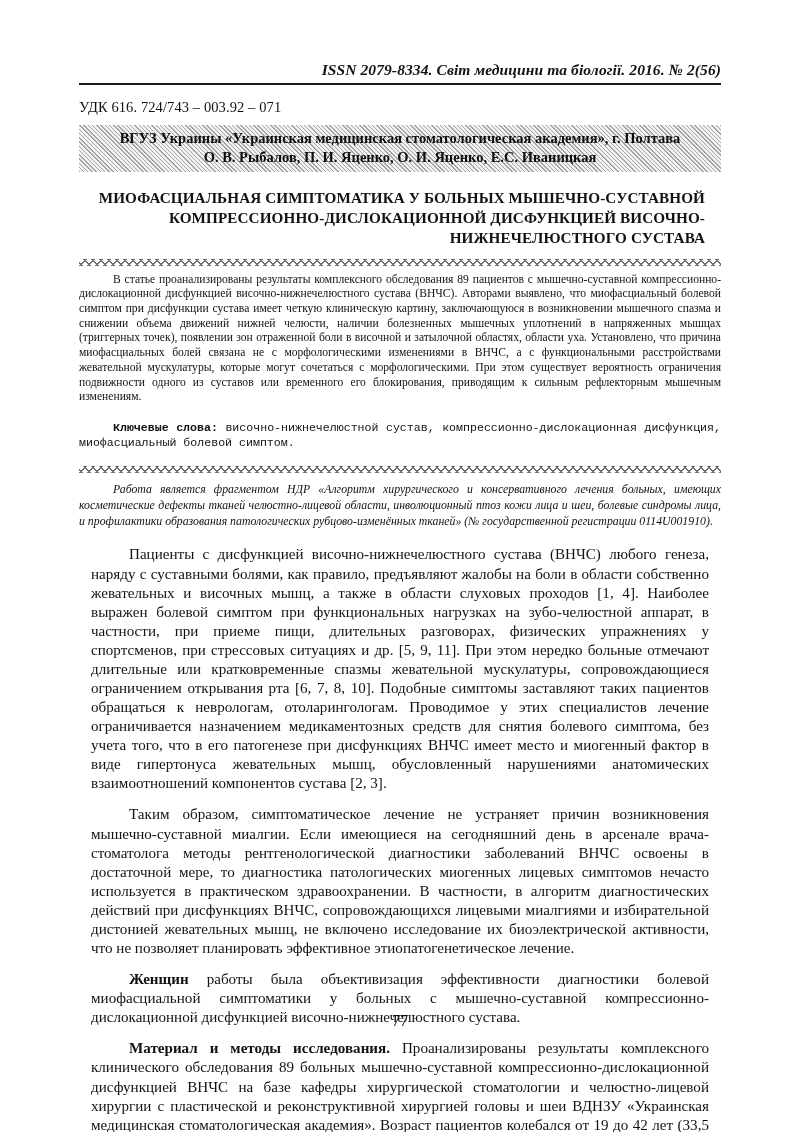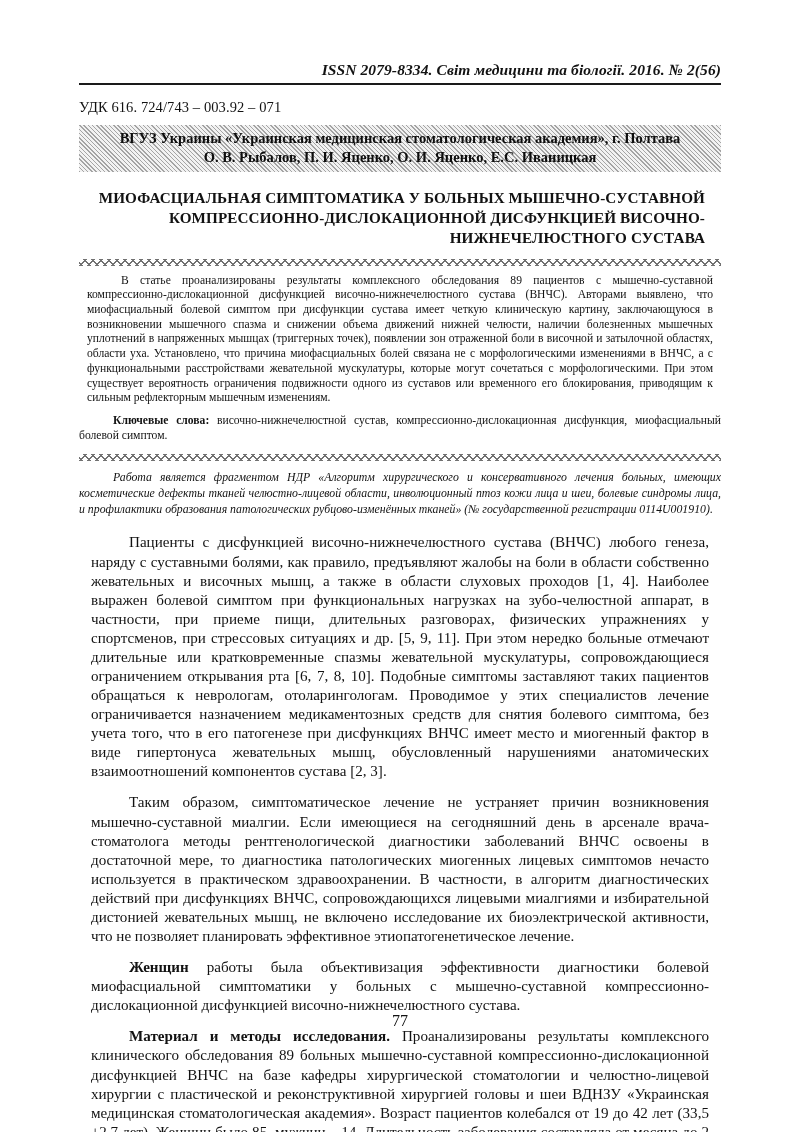--- a/index.html
+++ b/index.html
@@ -95,27 +95,28 @@
   }
 
   
   .abstract {
     margin: 0 62px;
     font-size: 11.6px;
     line-height: 1.27;
     text-align: justify;
     text-indent: 34px;
   }
-  .abstract p { margin: 8px; }
+  .abstract p { margin: 0; }
   .keywords {
-    margin: 0 62px;
+    margin: 16px 62px;
     font-size: 11.6px;
     line-height: 1.27;
     text-align: justify;
     text-indent: 34px;
+    font-family: Liberation Mono, monospace;
   }
   .keywords b { font-weight: bold; }
 
   
   .ndr-note {
     margin: 9px 62px 0 62px;
     font-size: 11.8px;
     font-style: italic;
     line-height: 1.33;
     text-align: justify;

